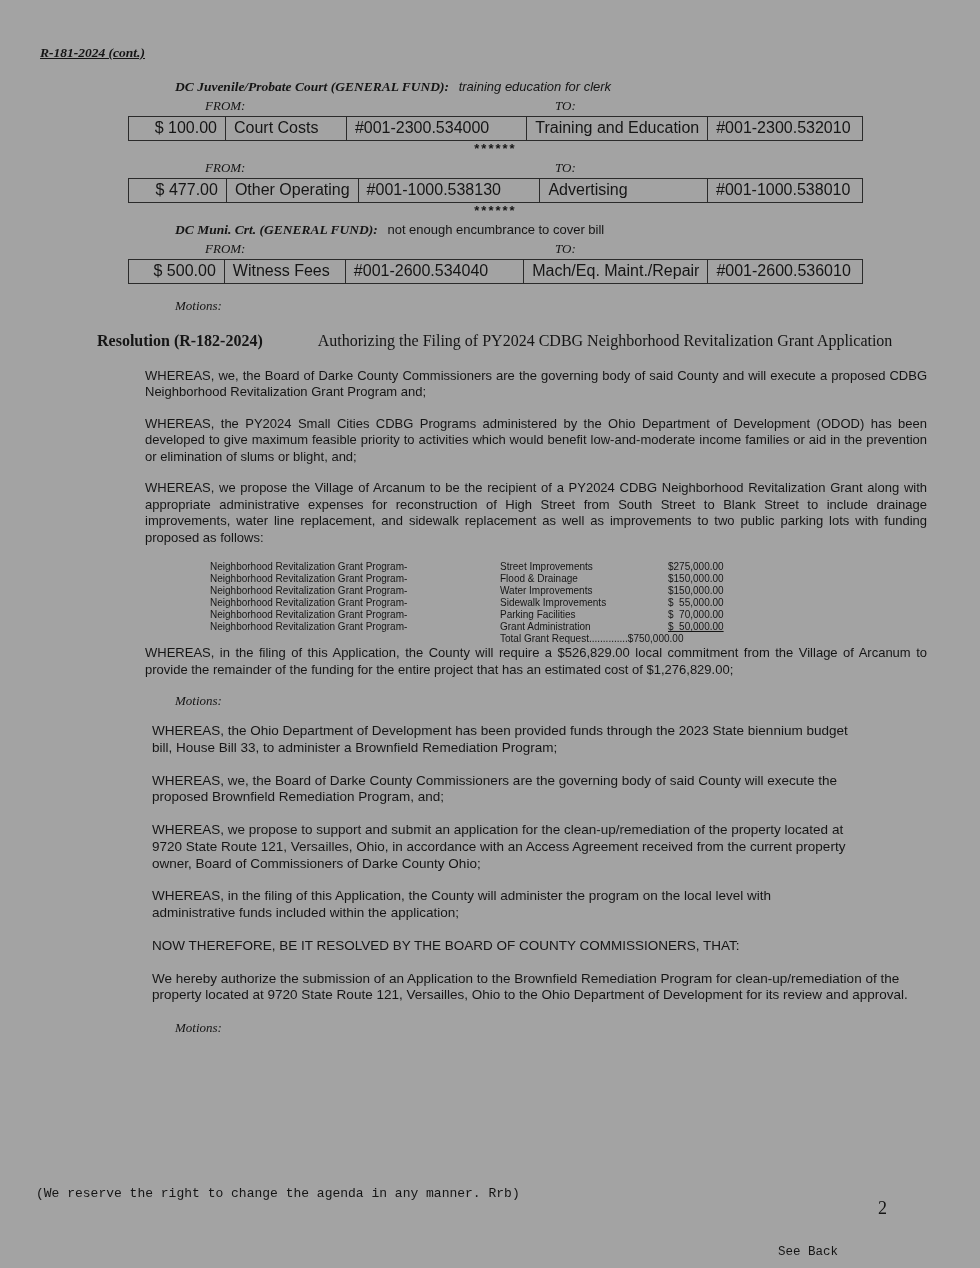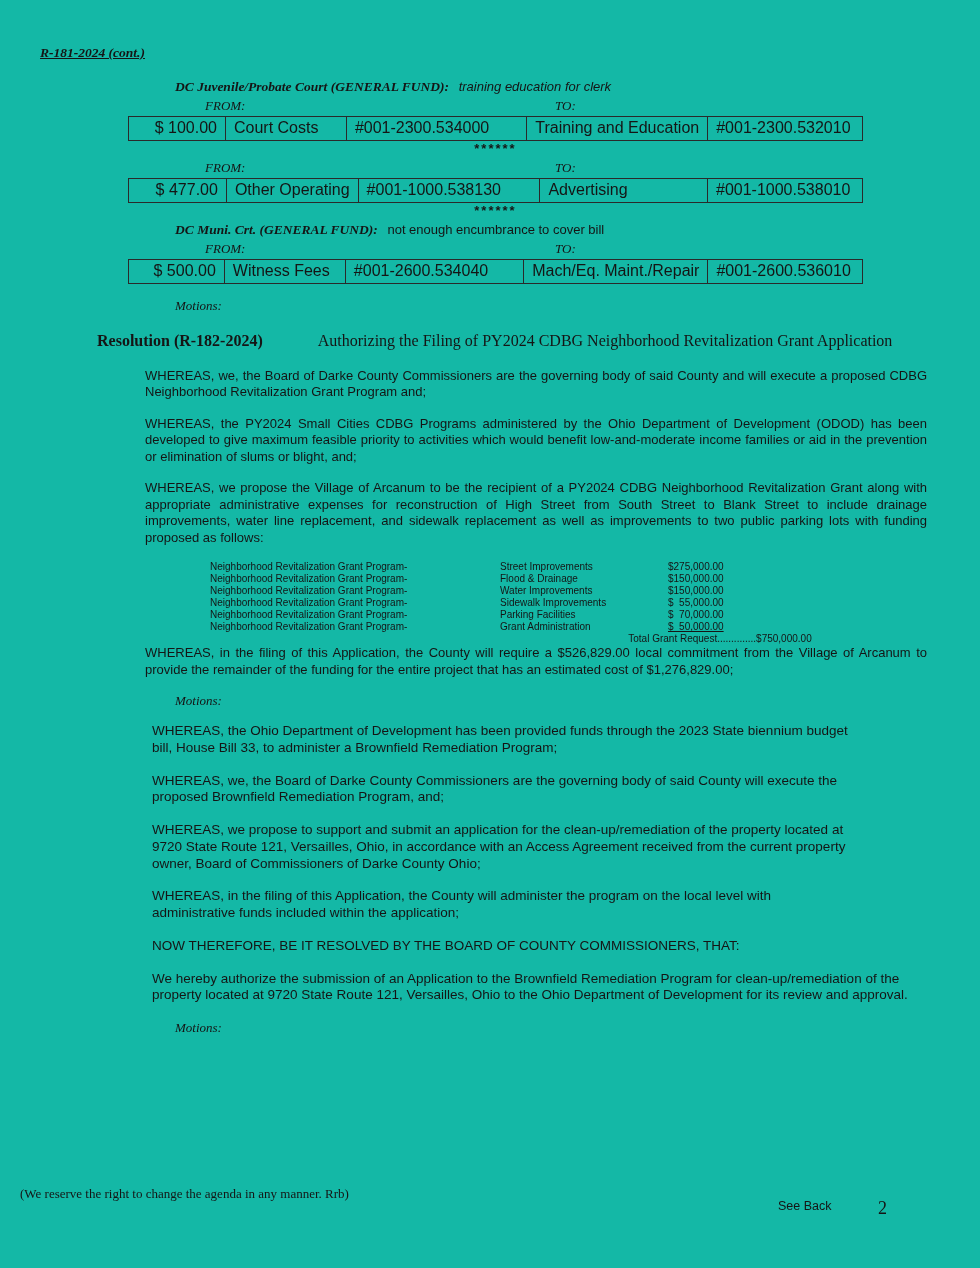--- a/index.html
+++ b/index.html
@@ -2,21 +2,21 @@
 <html><head>
 <meta charset="utf-8">
 <style>
   * { margin: 0; padding: 0; box-sizing: border-box; }
   html, body { background: #e8e8e8; }
   .page {
     position: relative;
     width: 980px;
     height: 1268px;
     margin: 0 auto;
-    background: #14b8a6;
+    background: #a3a3a3;
     color: #151515;
     font-family: "Liberation Sans", sans-serif;
     padding: 45px 40px 0 40px;
     overflow: hidden;
   }
   .cont-header {
     font-family: "Liberation Serif", serif;
     font-weight: bold;
     font-style: italic;
     text-decoration: underline;
@@ -104,45 +104,45 @@
   
   .grant-list {
     margin-left: 170px;
     margin-top: 2px;
     font-size: 10px;
     line-height: 1.2;
   }
   .grant-row { display: grid; grid-template-columns: 290px 168px auto; }
   .grant-row .g-amount { white-space: pre; }
   .grant-row .g-amount.underlined { text-decoration: underline; }
-  .grant-total { display: grid; grid-template-columns: 290px auto; text-align: center; }
+  .grant-total { display: grid; grid-template-columns: 290px auto; }
   .grant-total .g-total-text { grid-column: 2; white-space: pre; }
   
   .para-183 {
     margin-left: 112px;
     width: 700px;
     font-size: 13.5px;
     line-height: 1.24;
     text-align: left;
     margin-bottom: 16px;
   }
   .para-183.wide { width: 792px; }
   
   .footer-note {
     position: absolute;
-    left: 20px;
+    left: 36px;
     top: 1186px;
-    font-family: Liberation Serif, serif;
+    font-family: Liberation Mono, monospace;
     font-size: 13px;
   }
   .see-back {
     position: absolute;
     left: 778px;
-    top: 1199px;
-    font-family: Liberation Sans, sans-serif;
+    top: 1245px;
+    font-family: Liberation Mono, monospace;
     font-size: 12.5px;
   }
   .page-number {
     position: absolute;
     left: 878px;
     top: 1198px;
     font-family: "Liberation Serif", serif;
     font-size: 18px;
   }
 </style>

